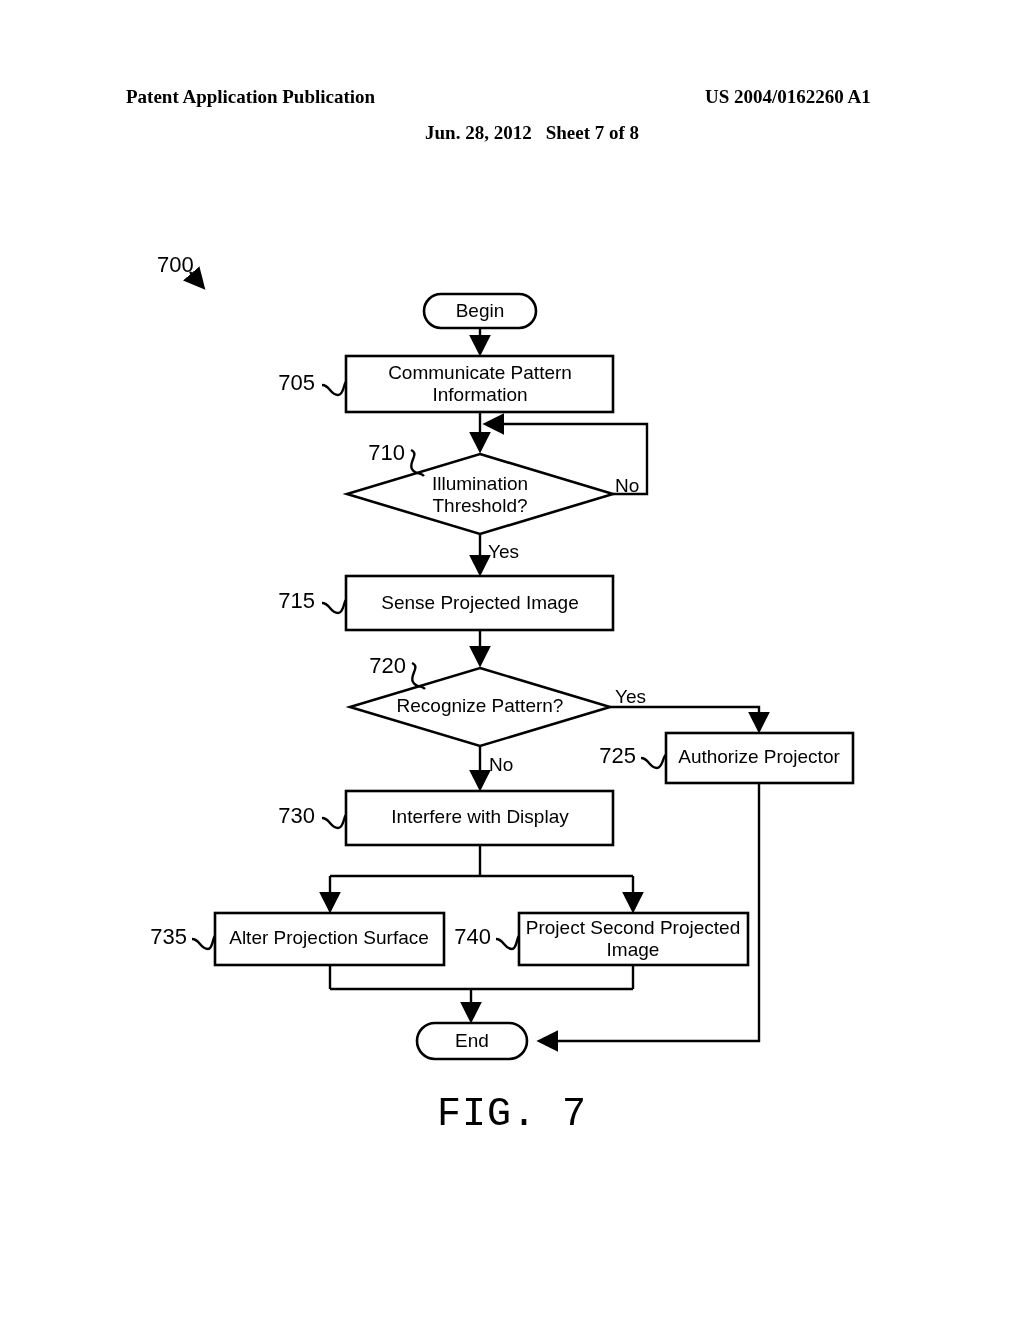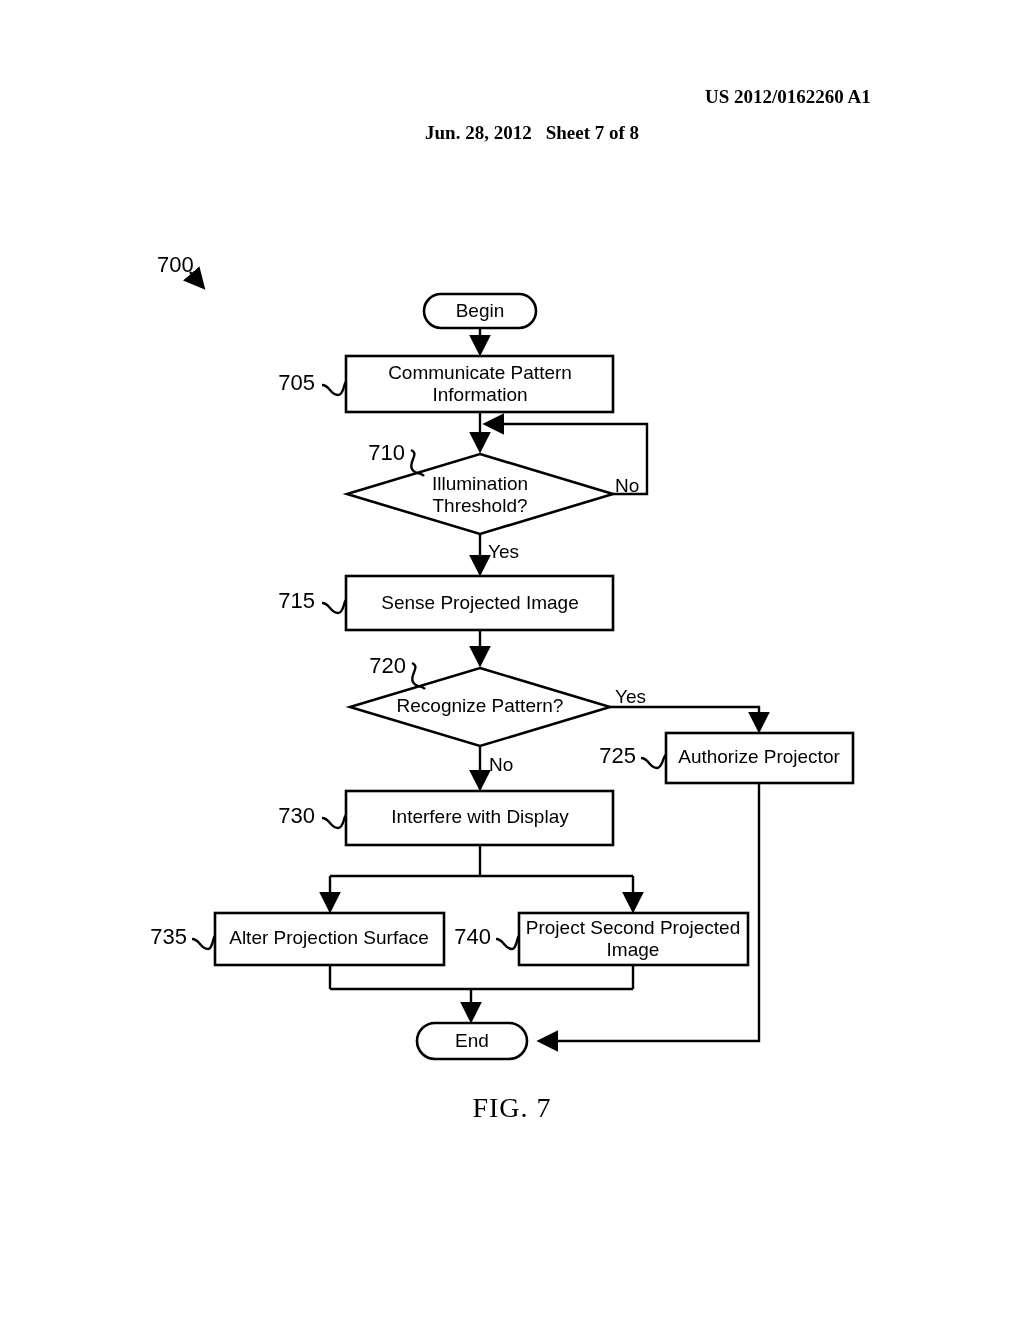--- a/index.html
+++ b/index.html
@@ -129,34 +129,35 @@
     fill: #000000;
     text-anchor: start;
     dominant-baseline: middle;
   }
   .fig-caption {
     position: absolute;
     left: 0;
     top: 1082px;
     width: 1024px;
     text-align: center;
-    font-family: Liberation Serif, serif;
-    font-size: 28px;
+    font-family: Liberation Mono, monospace;
+    font-size: 40px;
     letter-spacing: 1px;
     color: #000000;
   }
 </style>
 </head>
 <body>
 
 <div class="page">
 
   <div class="pub-header">
+    <span class="hdr-left">Patent Application Publication</span>
     <span class="hdr-mid"><span>Jun. 28, 2012</span><span class="sheet">Sheet 7 of 8</span></span>
-    <span class="hdr-right">US 2012/0162260 A1</span>
+    <span class="hdr-right">US 2004/0162260 A1</span>
   </div>
 
   <div class="figure-area">
     <svg class="flow" viewBox="0 0 1024 1320" xmlns="http://www.w3.org/2000/svg">
       <defs>
         <marker id="arrow" viewBox="0 0 12 12" refX="10" refY="6" markerWidth="9" markerHeight="9" orient="auto-start-reverse">
           <path d="M 0 0 L 12 6 L 0 12 z" fill="#000000"></path>
         </marker>
       </defs>
 

